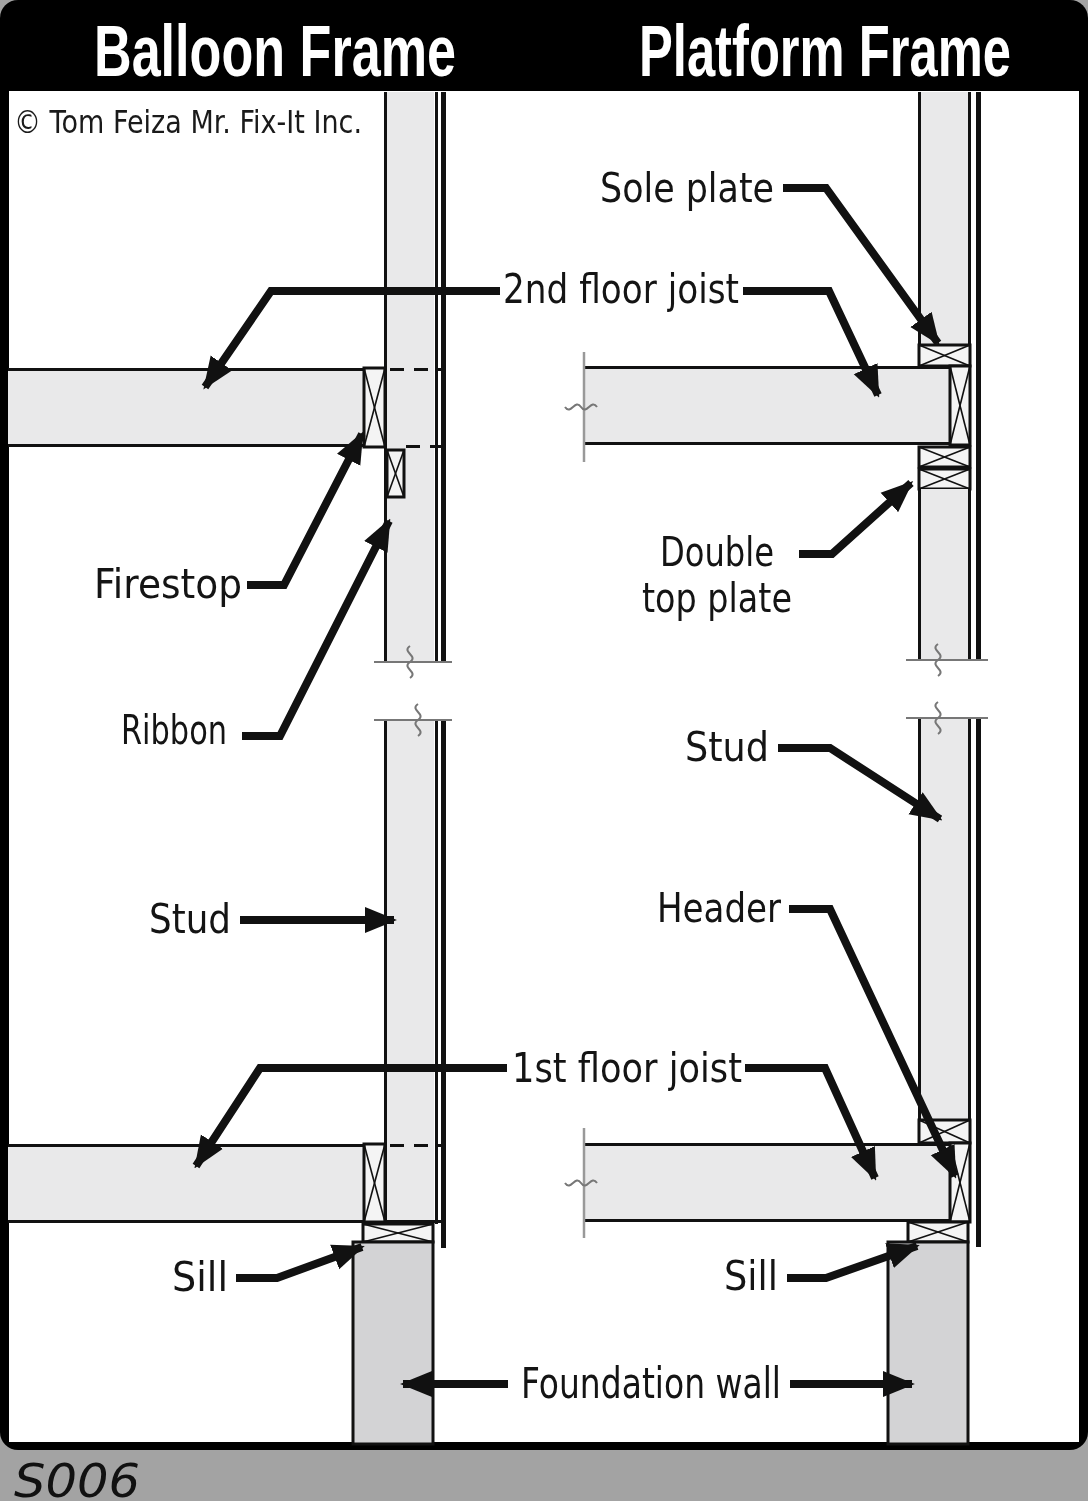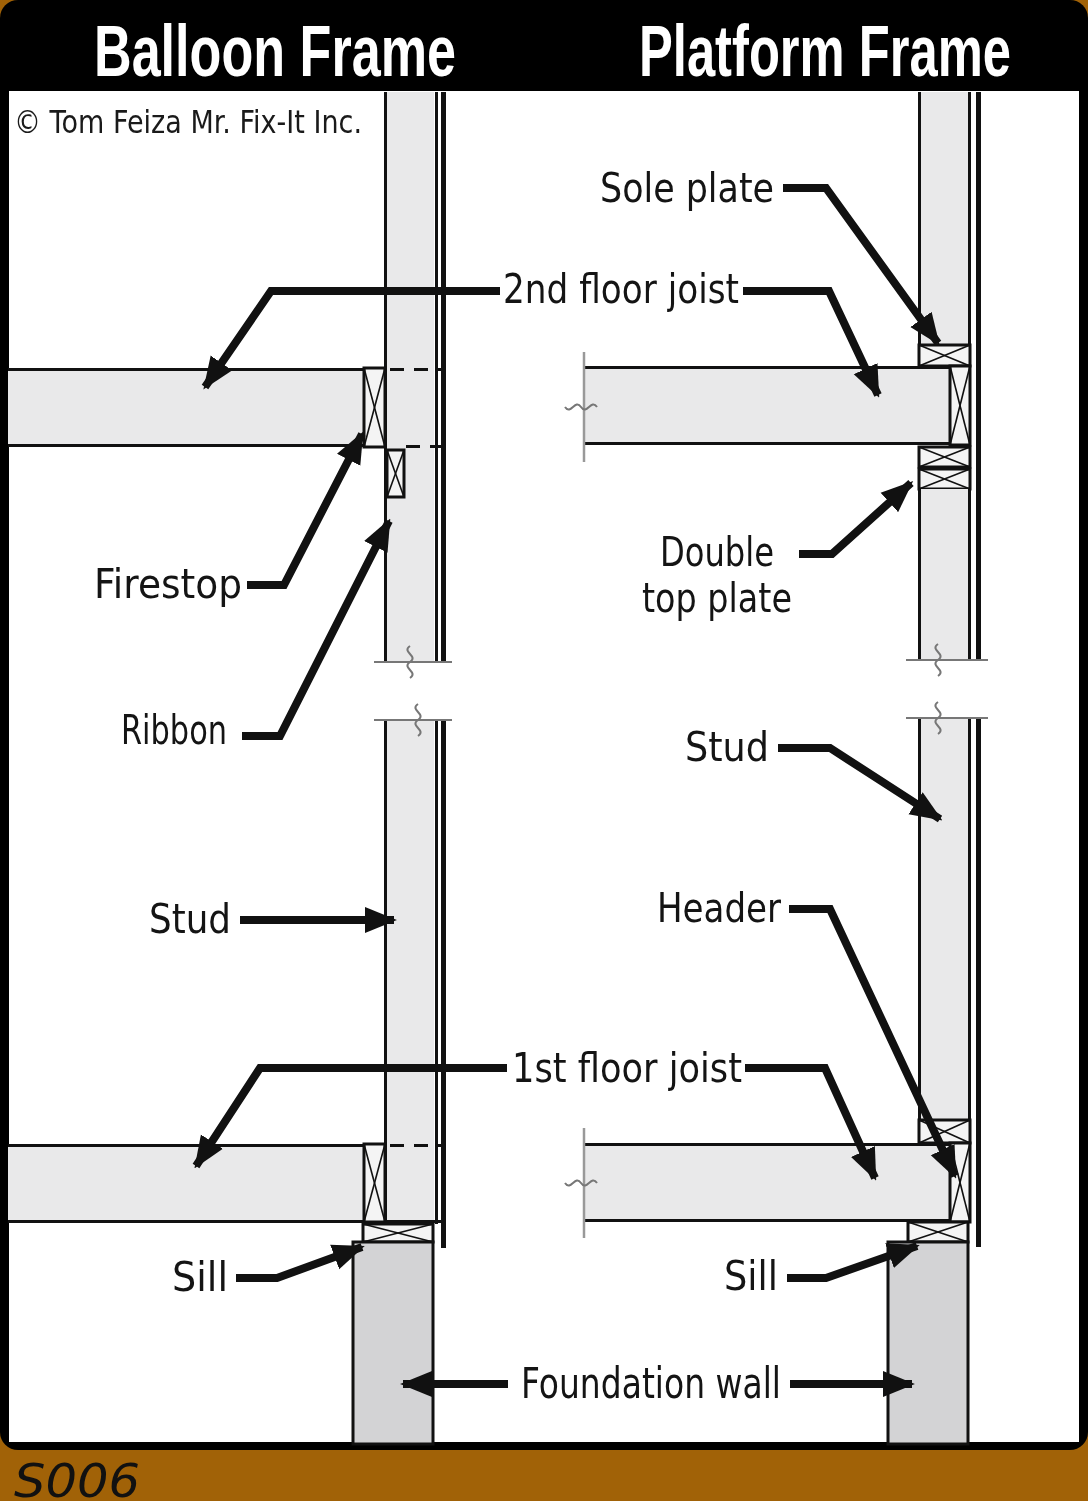--- a/index.html
+++ b/index.html
@@ -1,16 +1,16 @@
 <!DOCTYPE html>
 <html style="--c-background: #ffffff; --c-frame: #000000; --c-line: #111111; --c-wood_fill: #e9e9ea; --c-block_fill: #f4f4f4; --c-foundation_fill: #d3d3d5;"><head>
 <meta charset="utf-8">
 <style>
   html,body{margin:0;padding:0;background:#fff;}
-  .stage{width:1088px;height:1501px;position:relative;background:#a16207;}
+  .stage{width:1088px;height:1501px;position:relative;background:#a3a3a3;}
   svg{display:block;}
   .wood{fill:var(--c-wood_fill,#e9e9ea);}
   .block{fill:var(--c-block_fill,#f4f4f4);}
   .found{fill:var(--c-foundation_fill,#d3d3d5);}
   .ln{stroke:var(--c-line,#111);stroke-width:3;}
   .thin{stroke:var(--c-line,#111);stroke-width:1.6;}
   .leader{stroke:var(--c-line,#111);stroke-width:8;fill:none;stroke-linejoin:miter;}
   .dash{stroke:var(--c-line,#111);stroke-width:3;stroke-dasharray:14 10;}
   .brk{stroke:#777;stroke-width:2;fill:none;}
   .tick{stroke:#999;stroke-width:2.5;}

